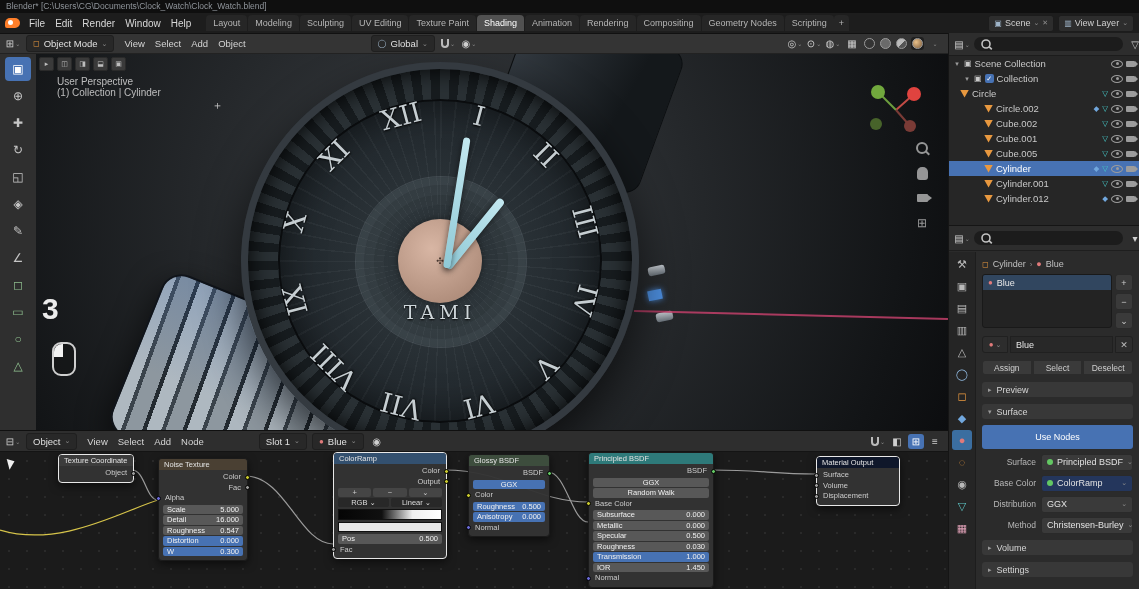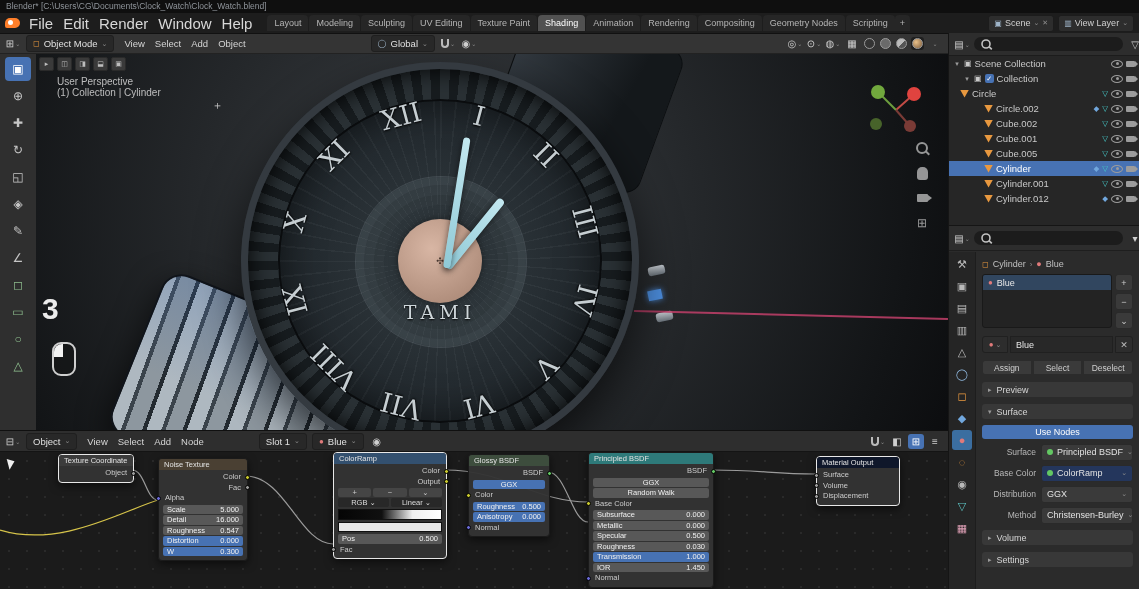--- a/index.html
+++ b/index.html
@@ -6,21 +6,21 @@
   body{width:1139px;height:589px;position:relative;overflow:hidden;background:#1d1d1d;
        font-family:"Liberation Sans",sans-serif;color:#ccc;-webkit-font-smoothing:antialiased}
   
   #titlebar{position:absolute;left:0;top:0;width:1139px;height:13px;background:#0f0f0f;
     font-size:8.5px;line-height:13px;color:#8f949a;padding-left:6px;box-sizing:border-box;white-space:nowrap;overflow:hidden}
   
   #menubar{position:absolute;left:0;top:13px;width:1139px;height:21px;background:#1d1d1d;
     display:flex;align-items:center;padding:0 5px;box-sizing:border-box;border-bottom:1px solid #111}
   .blogo{width:15px;height:10px;background:#ff7f2a;border-radius:5px 5px 5px 2px;position:relative;margin-right:4px;flex:none}
   .blogo::after{content:"";position:absolute;left:3px;top:2px;width:5px;height:5px;background:#fff;border-radius:50%}
-  .menu{font-size:15px;color:#d8d8d8;padding:1px 5px;border-radius:3px;white-space:nowrap}
+  .menu{font-size:10px;color:#d8d8d8;padding:1px 5px;border-radius:3px;white-space:nowrap}
   #mb-tabs{display:flex;margin-left:10px;gap:1px;align-items:flex-end}
   .tab{font-size:9px;color:#b5b5b5;padding:3px 7px 3px 7px;border-radius:4px 4px 0 0;background:#262626;white-space:nowrap}
   .tab.active{background:#515151;color:#fff}
   .tab.add{padding:3px 5px}
   #mb-right{margin-left:auto;display:flex;gap:4px;align-items:center}
   .sel{display:flex;align-items:center;gap:3px;background:#2d2d2d;border:1px solid #1c1c1c;
     border-radius:3px;padding:0 5px;height:15px;font-size:9px;color:#d0d0d0;white-space:nowrap}
   .sico{font-size:8px;color:#9fb5c9}
   .carat{font-size:7px;color:#8c8c8c}
   
@@ -151,21 +151,21 @@
     padding:0 5px;color:#e5e5e5}
   .db-x{width:16px;background:#2d2d2d;border:1px solid #202020;border-radius:0 3px 3px 0;
     display:flex;align-items:center;justify-content:center;color:#bbb}
   #mat-actions{display:flex;gap:1px;margin-top:7px;height:15px}
   .seg{flex:1;background:#3a3a3a;border:1px solid #2b2b2b;color:#cfcfcf;font-size:8.5px;
     display:flex;align-items:center;justify-content:center}
   .seg:first-child{border-radius:3px 0 0 3px}.seg:last-child{border-radius:0 3px 3px 0}
   .phead{margin-top:7px;height:15px;background:#383838;border-radius:3px;display:flex;align-items:center;
     gap:5px;padding:0 6px;color:#d5d5d5;font-size:9px}
   .phead .oarr{width:auto}
-  #use-nodes{margin-top:6px;height:14px;background:#4772b3;border-radius:3px;color:#fff;
+  #use-nodes{margin-top:6px;height:24px;background:#4772b3;border-radius:3px;color:#fff;
     display:flex;align-items:center;justify-content:center;font-size:9px}
   .prow{display:flex;align-items:center;gap:5px;margin-top:5px;height:16px}
   .prow .lbl{width:54px;text-align:right;color:#b8b8b8;flex:none;font-size:8.5px;white-space:nowrap;overflow:hidden}
   .ctl{flex:1;background:#3a3a3a;border:1px solid #2a2a2a;border-radius:3px;height:15px;
     display:flex;align-items:center;gap:4px;padding:0 5px;color:#e2e2e2;overflow:hidden;white-space:nowrap}
   .ctl.bluebox{background:#24365c}
   .dot{width:6px;height:6px;border-radius:50%;background:#63c763;flex:none}
   
   #shader{position:absolute;left:0;top:430px;width:948px;height:159px;background:#1b1b1b}
   #se-header{height:22px;background:#2e2e2e;display:flex;align-items:center;gap:5px;padding:0 5px;

